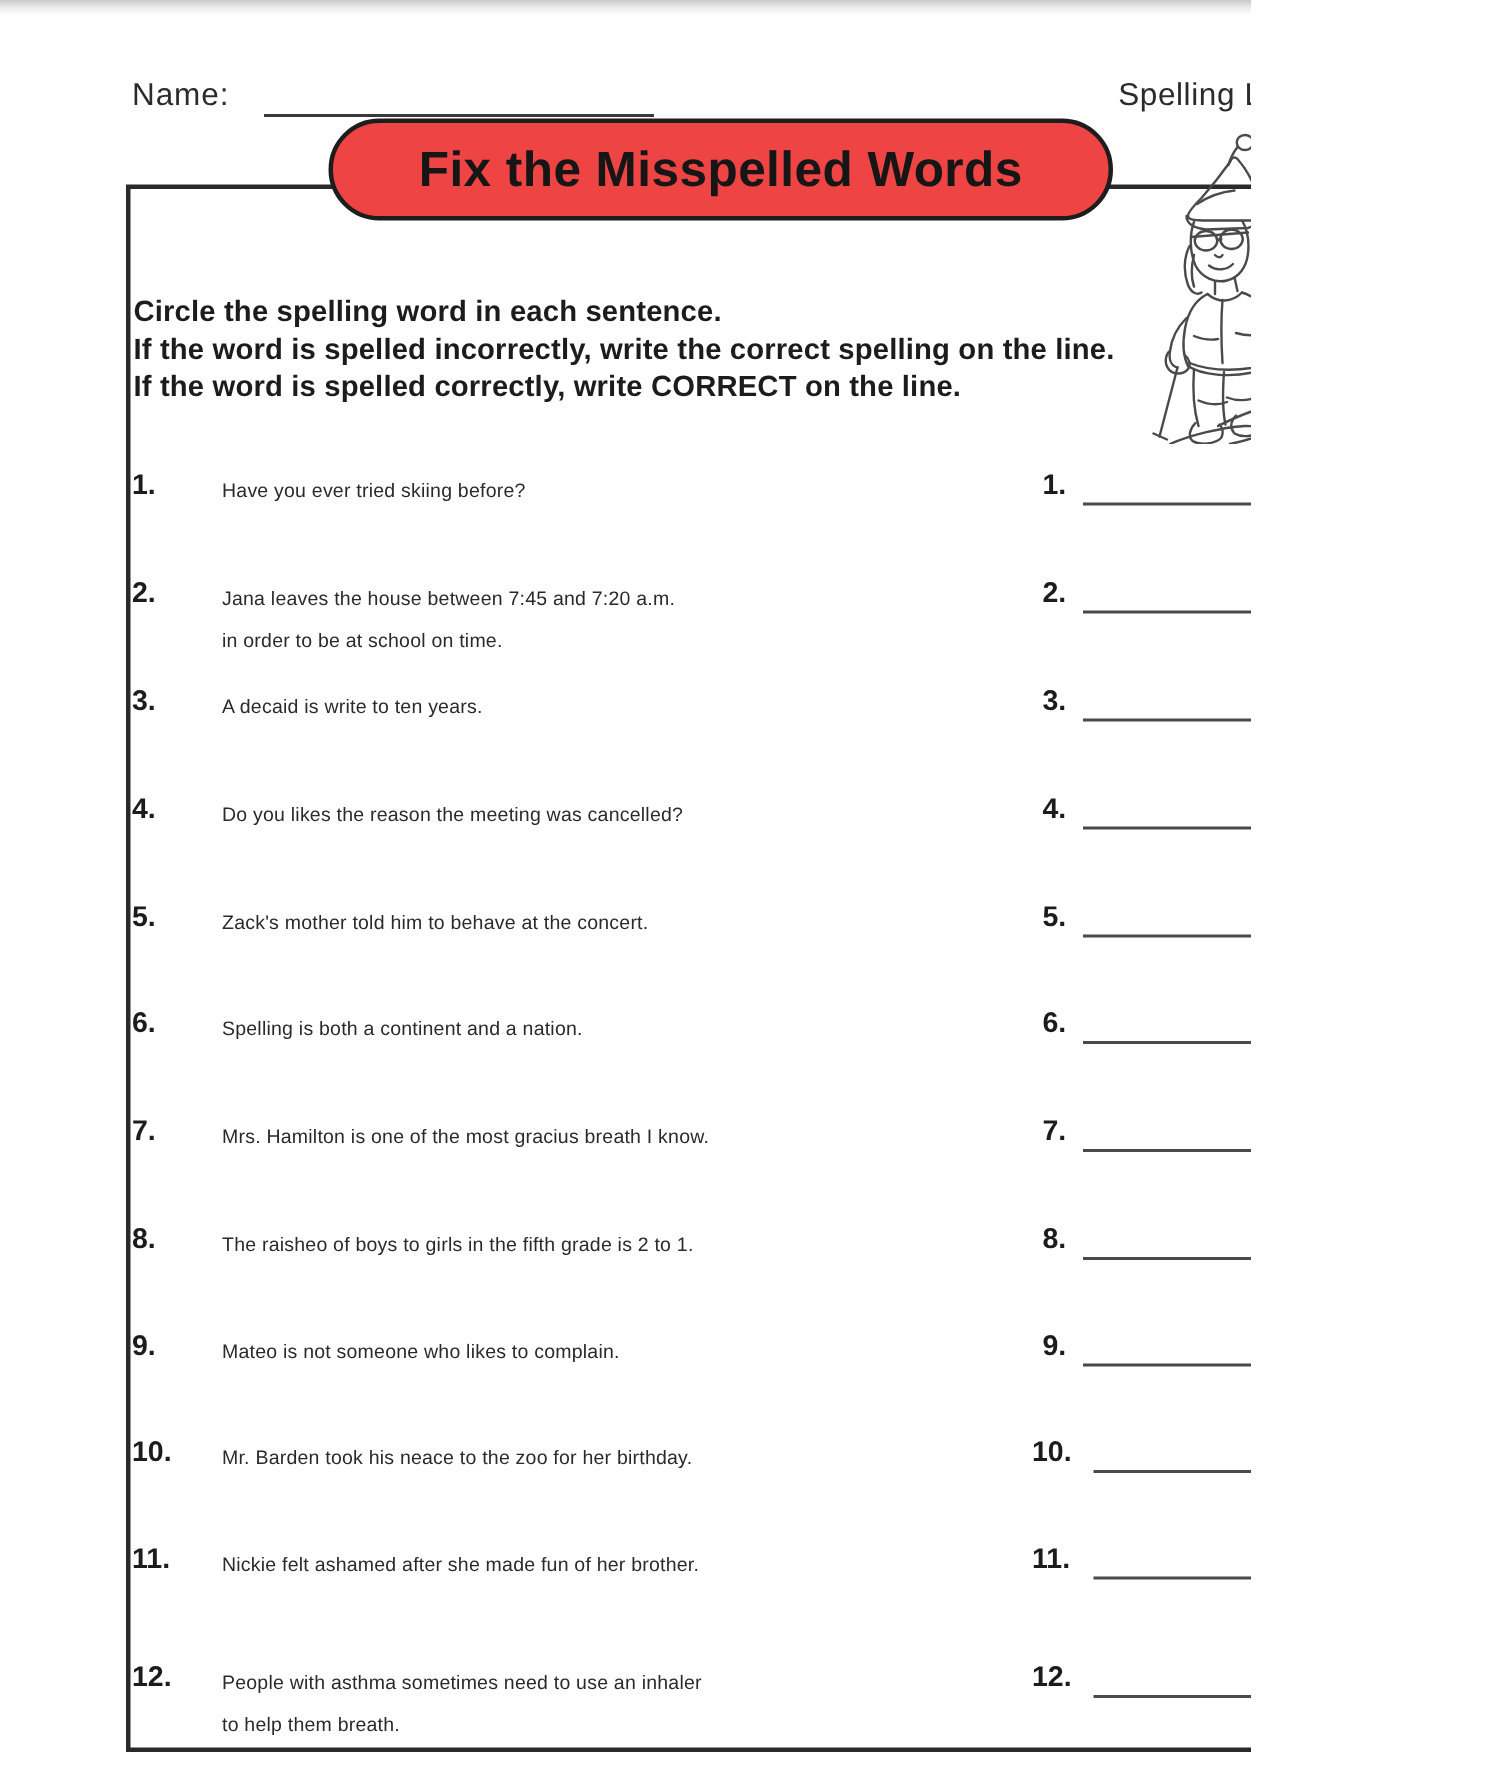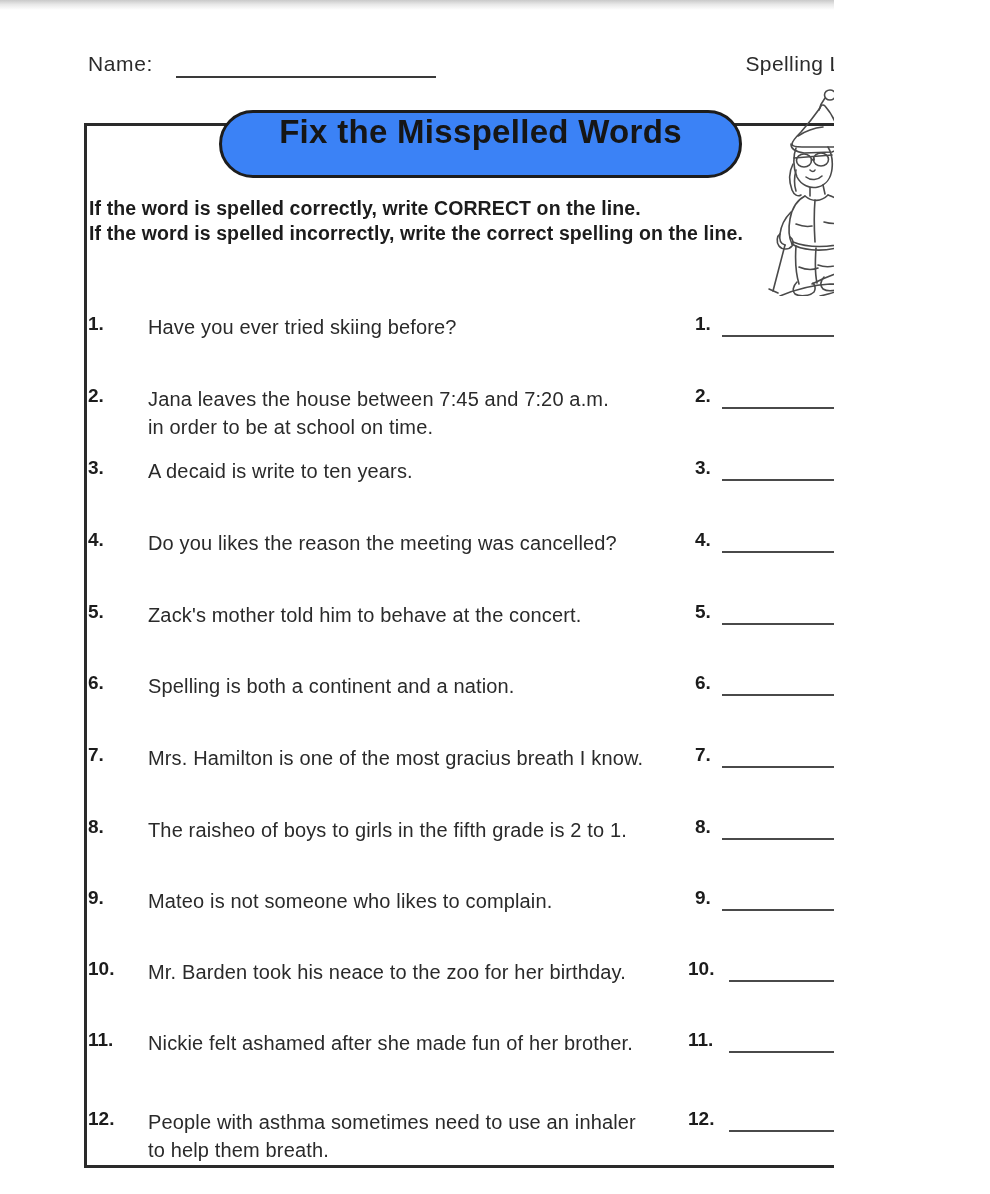--- a/index.html
+++ b/index.html
@@ -56,28 +56,28 @@
     position: absolute;
     left: 84px; top: 123px;
     width: 819px; height: 1045px;
     border: 3px solid #2a2a2a;
     box-sizing: border-box;
     background: #ffffff;
   }
   
   #title-pill {
     position: absolute;
-    left: 219px; top: 110px;
+    left: 219px; top: 79px;
     width: 523px; height: 68px;
-    background: #3b82f6;
+    background: #ef4444;
     border: 3px solid #1d1d1d;
     border-radius: 34px;
     box-sizing: border-box;
     display: flex;
-    align-items: flex-start;
+    align-items: center;
     justify-content: center;
     z-index: 5;
   }
   #title-text {
     font-size: 33px;
     font-weight: bold;
     letter-spacing: .3px;
     color: #161616;
     white-space: nowrap;
   }
@@ -118,21 +118,21 @@
     left: 0; top: 0;
     width: 42px;
     font-size: 19px;
     font-weight: bold;
     color: #1c1c1c;
   }
   .q-text {
     position: absolute;
     left: 60px; top: 0;
     width: 560px;
-    font-size: 20px;
+    font-size: 13px;
     line-height: 28px;
     color: #2a2a2a;
     letter-spacing: .15px;
   }
   .q-text .q-line2 { display: block; }
   .ans-num {
     position: absolute;
     left: 607px; top: 0;
     width: 44px;
     font-size: 19px;
@@ -232,22 +232,23 @@
 
         <path d="M17 161 L5 207"></path>
         <path d="M1 205 L10 209"></path>
         <path d="M88 149 C86 162, 80 180, 73 196"></path>
         <path d="M69 192 L79 197"></path>
       </g>
     </svg>
   </div>
 
   <div id="instructions">
+    <div class="ins-line">Circle the spelling word in each sentence.</div>
+    <div class="ins-line">If the word is spelled incorrectly, write the correct spelling on the line.</div>
     <div class="ins-line">If the word is spelled correctly, write CORRECT on the line.</div>
-    <div class="ins-line">If the word is spelled incorrectly, write the correct spelling on the line.</div>
   </div>
 
   <div id="questions">
       <div class="q-row" style="top: 313px;">
         <span class="q-num">1.</span>
         <span class="q-text"><span>Have you ever tried skiing before?</span></span>
         <span class="ans-num">1.</span>
         <span class="ans-rule"></span>
       </div>
       <div class="q-row" style="top: 385px;">

